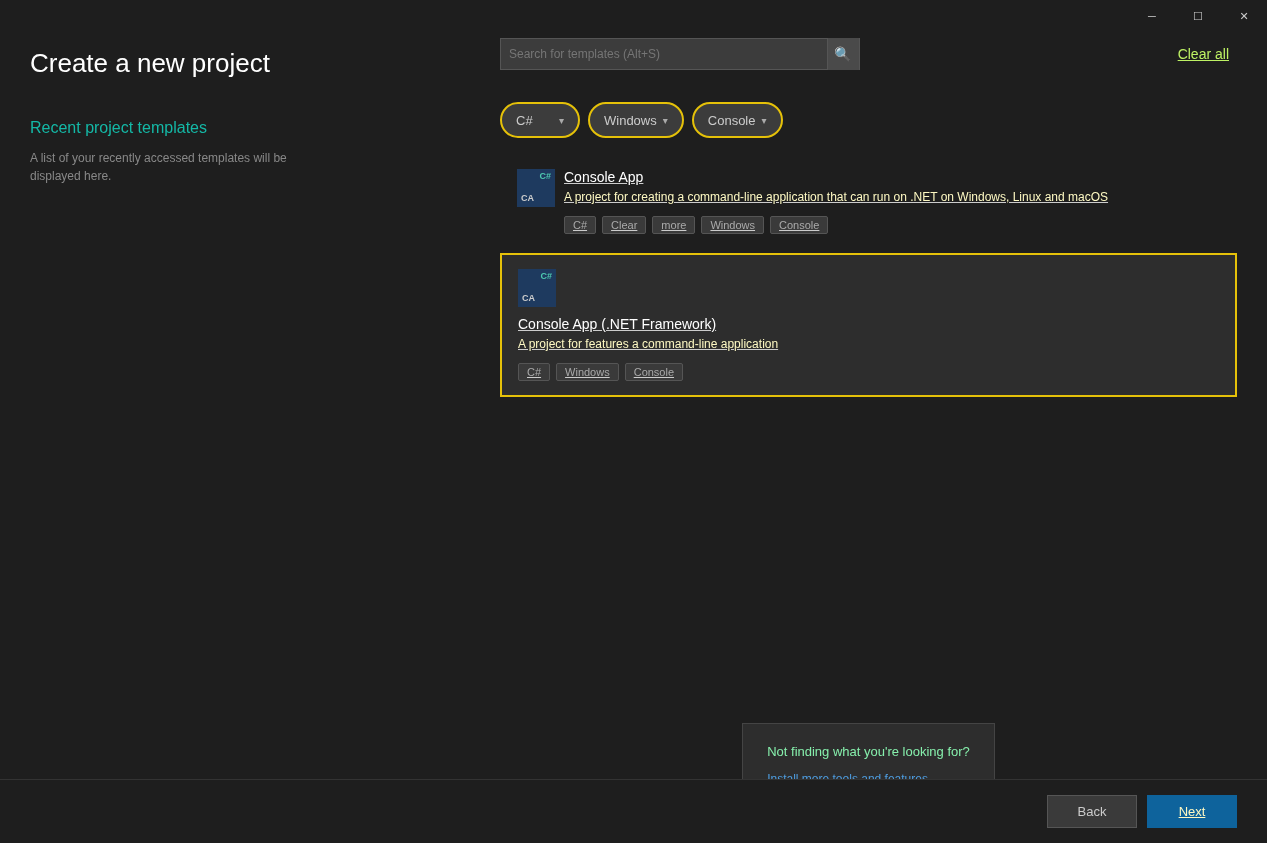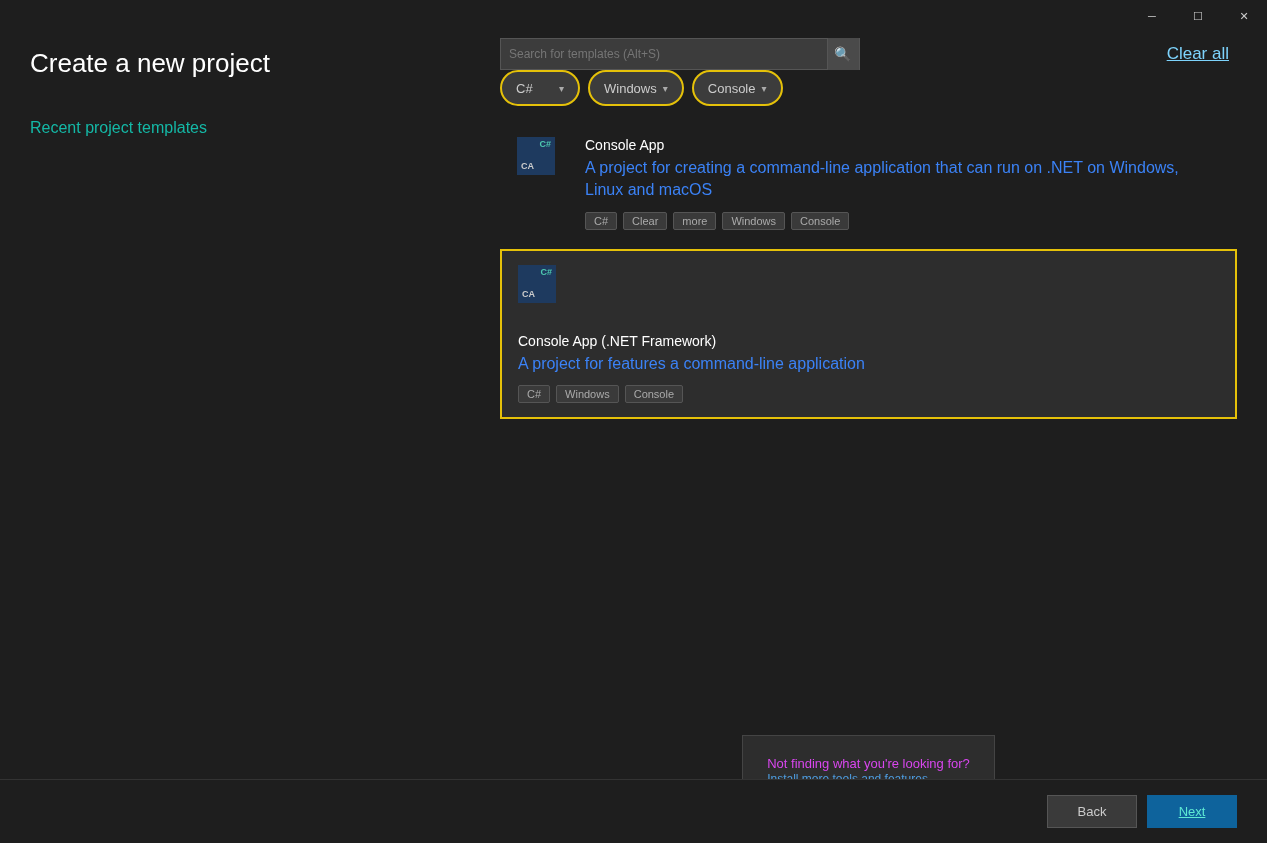--- a/index.html
+++ b/index.html
@@ -72,21 +72,21 @@
       padding: 20px 30px 20px 10px;
       display: flex;
       flex-direction: column;
     }
 
     
     .top-controls {
       display: flex;
       align-items: center;
       justify-content: space-between;
-      margin-bottom: 0;
+      margin-bottom: 32px;
     }
     .search-row {
       display: flex;
       align-items: center;
       gap: 0;
     }
     .search-box {
       display: flex;
       align-items: center;
       background: #3c3c3c;
@@ -111,22 +111,22 @@
       border: none;
       border-left: 1px solid #555;
       display: flex;
       align-items: center;
       justify-content: center;
       cursor: pointer;
       color: #cccccc;
       font-size: 14px;
     }
     .clear-all-btn {
-      color: #7dd3fc;
-      font-size: 17px;
+      color: #bef264;
+      font-size: 14px;
       cursor: pointer;
       background: none;
       border: none;
       padding: 4px 8px;
       text-decoration: underline;
     }
 
     
     .filter-row {
       display: flex;
@@ -163,40 +163,41 @@
       gap: 4px;
     }
 
     .template-item {
       display: flex;
       align-items: flex-start;
       padding: 14px 16px;
       background: transparent;
       border: 1px solid transparent;
       cursor: pointer;
-      gap: 30px;
+      gap: 9px;
+      text-decoration: underline;
     }
     .template-item.selected {
       background: #2d2d2d;
       border: 2px solid #e5c109;
       flex-direction: column;
     }
 
     .template-info {
       flex: 1;
     }
     .template-name {
       font-size: 14px;
       color: #ffffff;
       font-weight: 400;
       margin-bottom: 4px;
     }
     .template-desc {
-      font-size: 16px;
-      color: #3b82f6;
+      font-size: 12px;
+      color: #fef9c3;
       margin-bottom: 10px;
       line-height: 1.4;
     }
     .tag-row {
       display: flex;
       gap: 6px;
       flex-wrap: wrap;
     }
     .tag {
       background: #3a3a3a;
@@ -211,22 +212,22 @@
     .not-finding {
       background: #2d2d2d;
       border: 1px solid #444;
       padding: 20px 24px;
       margin: 16px 0;
       max-width: 480px;
       align-self: center;
     }
     .not-finding-title {
       font-size: 13px;
-      color: #d946ef;
-      margin-bottom: 0;
+      color: #86efac;
+      margin-bottom: 12px;
     }
     .not-finding-link {
       color: #4e9de0;
       font-size: 12px;
       cursor: pointer;
       text-decoration: none;
     }
 
     
     .bottom-bar {
@@ -248,21 +249,21 @@
       border: 1px solid #555;
       color: #cccccc;
       font-size: 13px;
       padding: 8px 20px;
       cursor: pointer;
       min-width: 90px;
     }
     .btn-next {
       background: #0e639c;
       border: 1px solid #0e639c;
-      color: #5eead4;
+      color: #fef9c3;
       font-size: 13px;
       padding: 8px 28px;
       cursor: pointer;
       min-width: 90px;
       text-decoration: underline;
     }
 
     
     .cs-icon {
       width: 38px;
@@ -306,20 +307,21 @@
   <div class="title-bar-btn">─</div>
   <div class="title-bar-btn">☐</div>
   <div class="title-bar-btn close">✕</div>
 </div>
 
 <div class="main-layout">
 
   <div class="left-panel">
     <div class="page-title">Create a new project</div>
     <div class="recent-title">Recent project templates</div>
+    <div class="recent-desc">A list of your recently accessed templates will be displayed here.</div>
   </div>
 
   <div class="right-panel">
 
     <div class="top-controls">
       <div class="search-row">
         <div class="search-box">
           <input class="search-input" type="text" placeholder="Search for templates (Alt+S)" style="">
           <button class="search-icon-btn">🔍</button>
         </div>

